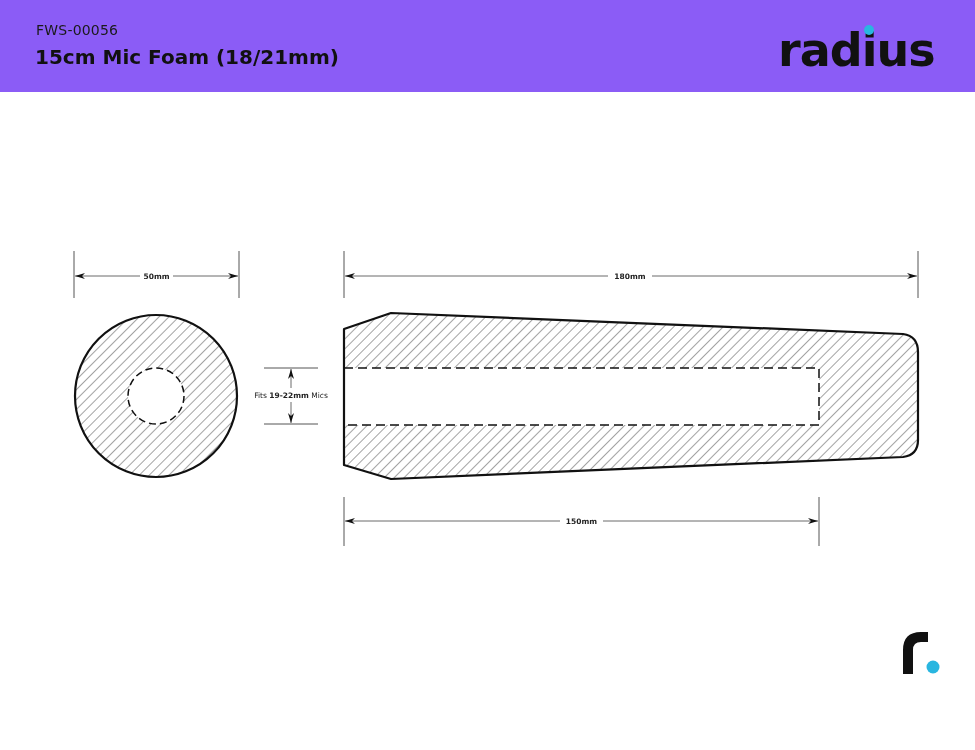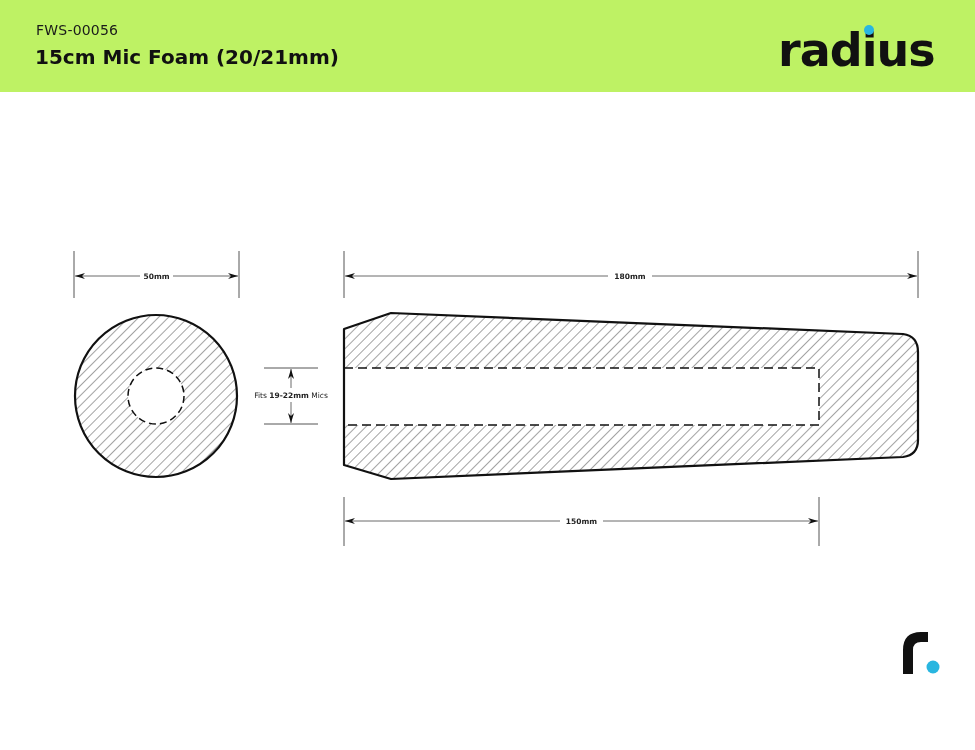--- a/index.html
+++ b/index.html
@@ -3,21 +3,21 @@
 <meta charset="utf-8">
 <style>
   html, body { margin: 0; padding: 0; }
   body {
     width: 975px; height: 750px; position: relative; overflow: hidden;
     background: #ffffff;
     font-family: "DejaVu Sans", "Liberation Sans", sans-serif;
   }
   .header {
     position: absolute; left: 0; top: 0; width: 975px; height: 92px;
-    background: #bef264;
+    background: #8b5cf6;
   }
   .code {
     position: absolute; left: 36px; top: 22px;
     font-size: 14px; color: #1a1a1a; letter-spacing: 0.2px;
   }
   .title {
     position: absolute; left: 35px; top: 45px;
     font-size: 20px; font-weight: bold; color: #111111;
   }
   .logo {
@@ -32,21 +32,21 @@
   .dimtext-light {
     font-family: "DejaVu Sans", "Liberation Sans", sans-serif;
     font-size: 7.5px; fill: #222222;
   }
 </style>
 </head>
 <body>
 
 <div class="header">
   <div class="code">FWS-00056</div>
-  <div class="title">15cm Mic Foam (20/21mm)</div>
+  <div class="title">15cm Mic Foam (18/21mm)</div>
   <svg class="logo" viewBox="0 0 165 50">
     <text x="0" y="42" font-family="DejaVu Sans, sans-serif" font-size="46" font-weight="bold" fill="#111111" letter-spacing="-1">radius</text>
     <circle cx="91" cy="6" r="5" fill="#29b6e0"></circle>
   </svg>
 </div>
 
 <svg class="drawing" viewBox="0 0 975 750">
   <defs>
     <pattern id="hatch" patternUnits="userSpaceOnUse" width="7" height="7" patternTransform="rotate(45)">
       <line x1="0" y1="0" x2="0" y2="7" stroke="#333" stroke-width="0.9"></line>

